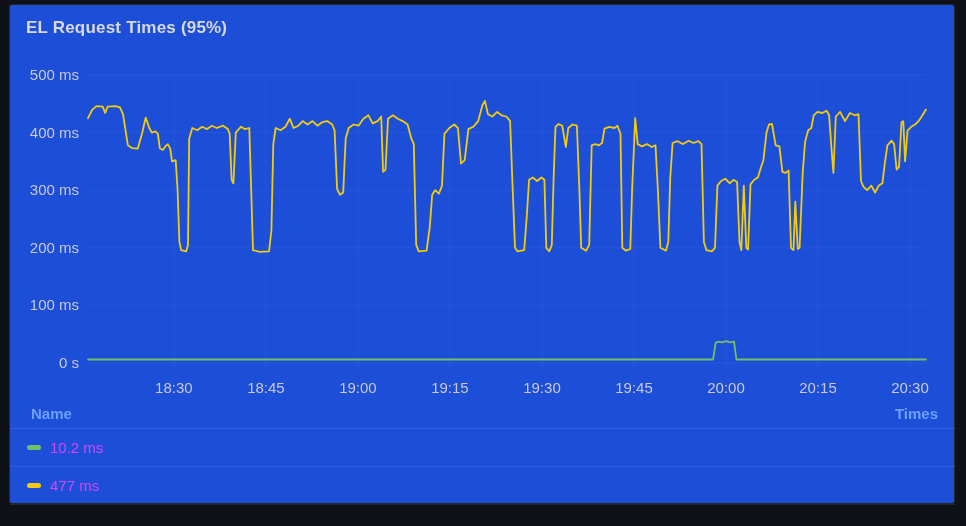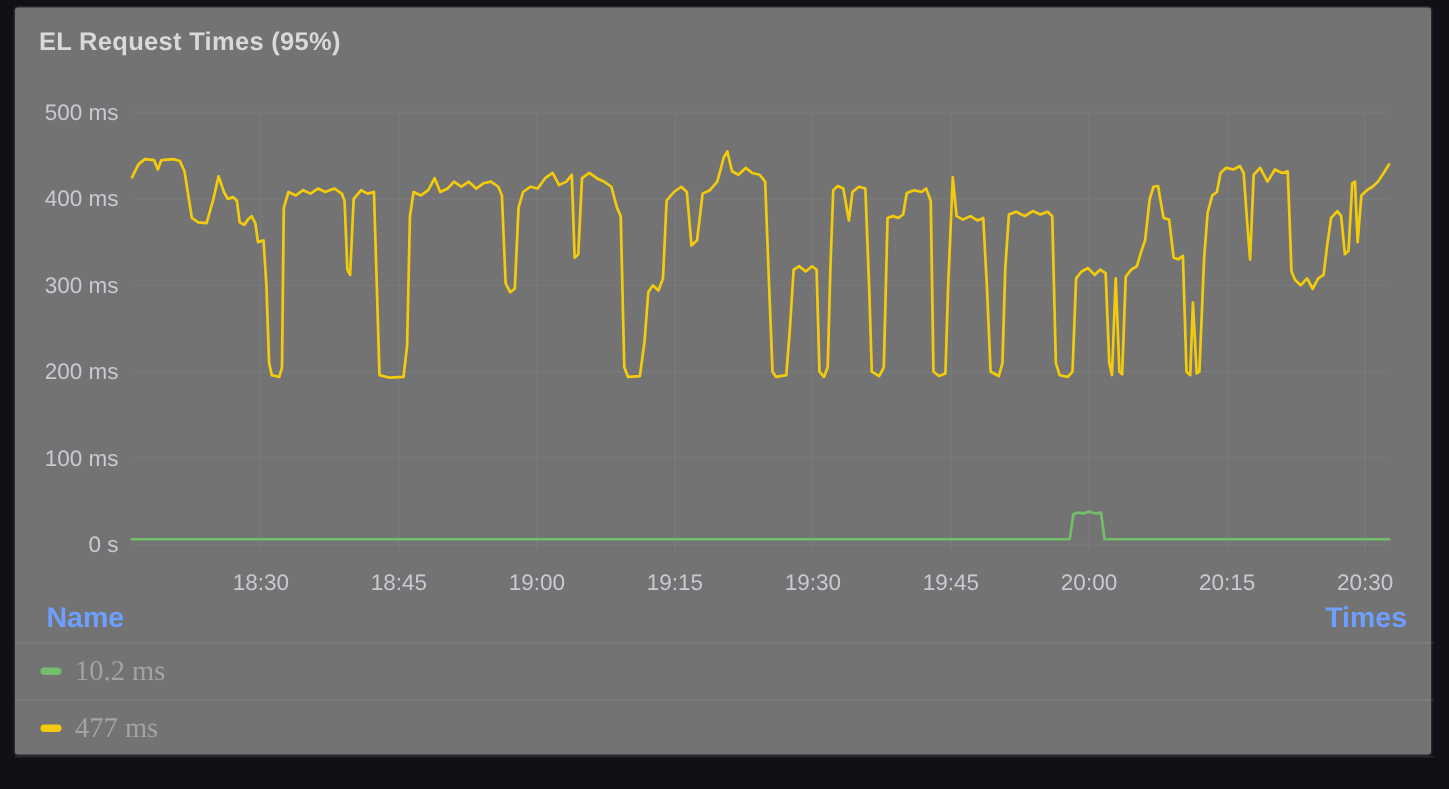--- a/index.html
+++ b/index.html
@@ -1,32 +1,32 @@
 <!DOCTYPE html>
 <html><head>
 <meta charset="utf-8">
 <style>
   html,body{margin:0;padding:0;background:#101116;}
   body{width:966px;height:526px;position:relative;overflow:hidden;
        font-family:"Liberation Sans",sans-serif;-webkit-font-smoothing:antialiased;}
   .panel{position:absolute;left:9px;top:4px;width:946px;height:500px;
-         background:#737373;border:1px solid #26282e;border-radius:3px;box-sizing:border-box;}
+         background:#1d4ed8;border:1px solid #26282e;border-radius:3px;box-sizing:border-box;}
   .panel-title{position:absolute;left:16px;top:13px;font-size:17px;font-weight:700;
                color:#d8d9da;letter-spacing:.2px;}
   #chart-svg{position:absolute;left:0;top:0;pointer-events:none;z-index:2;}
   .plot-hit{position:absolute;left:88px;top:65px;width:838px;height:300px;z-index:1;}
-  .legend{position:absolute;left:10px;right:10px;top:398px;z-index:3;font-size:19px;}
+  .legend{position:absolute;left:10px;right:10px;top:398px;z-index:3;font-size:15px;}
   .legend-header{display:flex;justify-content:space-between;align-items:center;height:30px;
                  padding:0 18px 0 21px;color:#6e9fff;font-weight:700;}
   .legend-row{display:flex;align-items:center;height:37px;padding:0 18px 0 17px;
               border-top:1px solid rgba(204,204,220,.12);color:#ccccdc;}
   .legend-row:last-child{border-bottom:1px solid rgba(204,204,220,.12);}
   .swatch{width:14px;height:5px;border-radius:3px;margin-right:9px;flex:0 0 auto;}
   .series-name{flex:1 1 auto;}
-  .series-mean{flex:0 0 auto;text-align:left;color:#a3a3a3;font-family:Liberation Serif, serif;}
+  .series-mean{flex:0 0 auto;text-align:left;color:#d946ef;}
 </style>
 </head>
 <body>
 
 <div class="panel">
   <div class="panel-title">EL Request Times (95%)</div>
 </div>
 
 <div class="plot-hit"></div>
 <svg id="chart-svg" width="966" height="526" viewBox="0 0 966 526">

